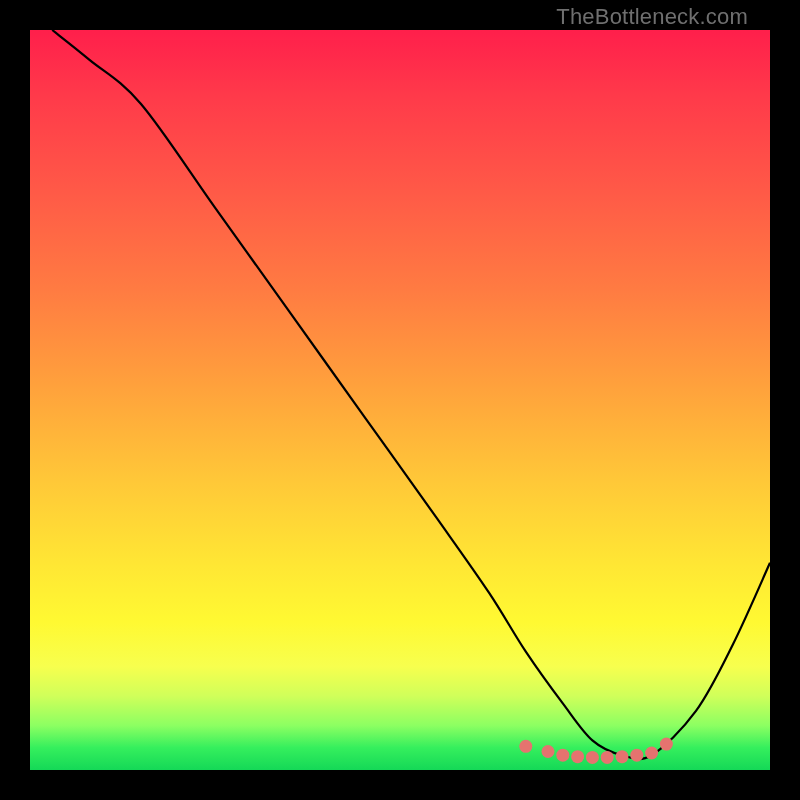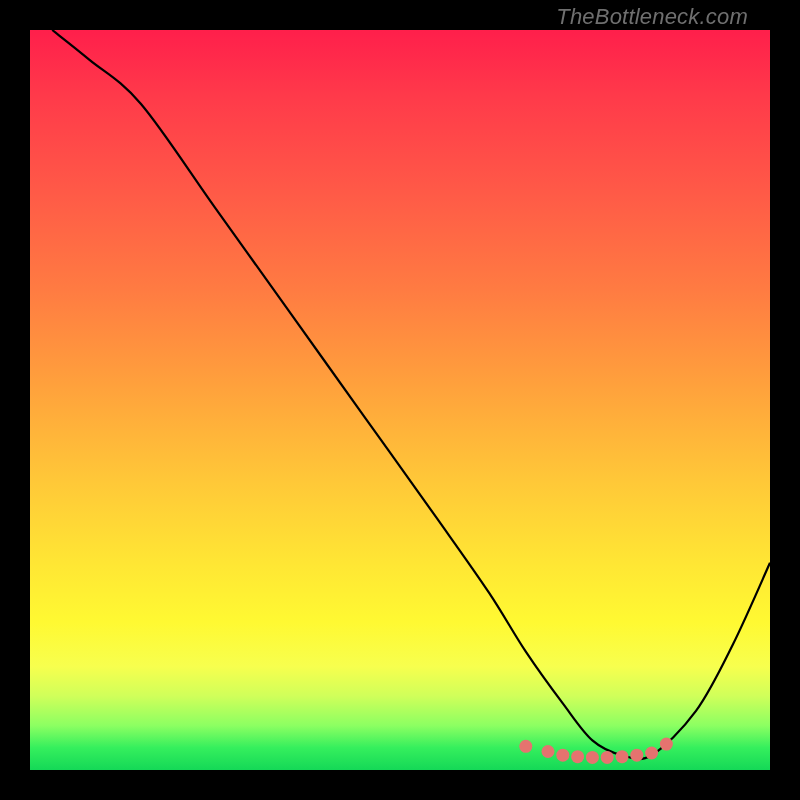--- a/index.html
+++ b/index.html
@@ -9,21 +9,20 @@
     height: 800px;
     background: #000;
     overflow: hidden;
     font-family: Arial, Helvetica, sans-serif;
   }
   .frame {
     position: relative;
     width: 758px;
     height: 800px;
     background: #000;
-    font-style: italic;
   }
   .watermark {
     position: absolute;
     top: 4px;
     right: 10px;
     color: #6f6f6f;
     font-size: 22px;
     font-weight: 400;
     letter-spacing: 0.2px;
     z-index: 20;

